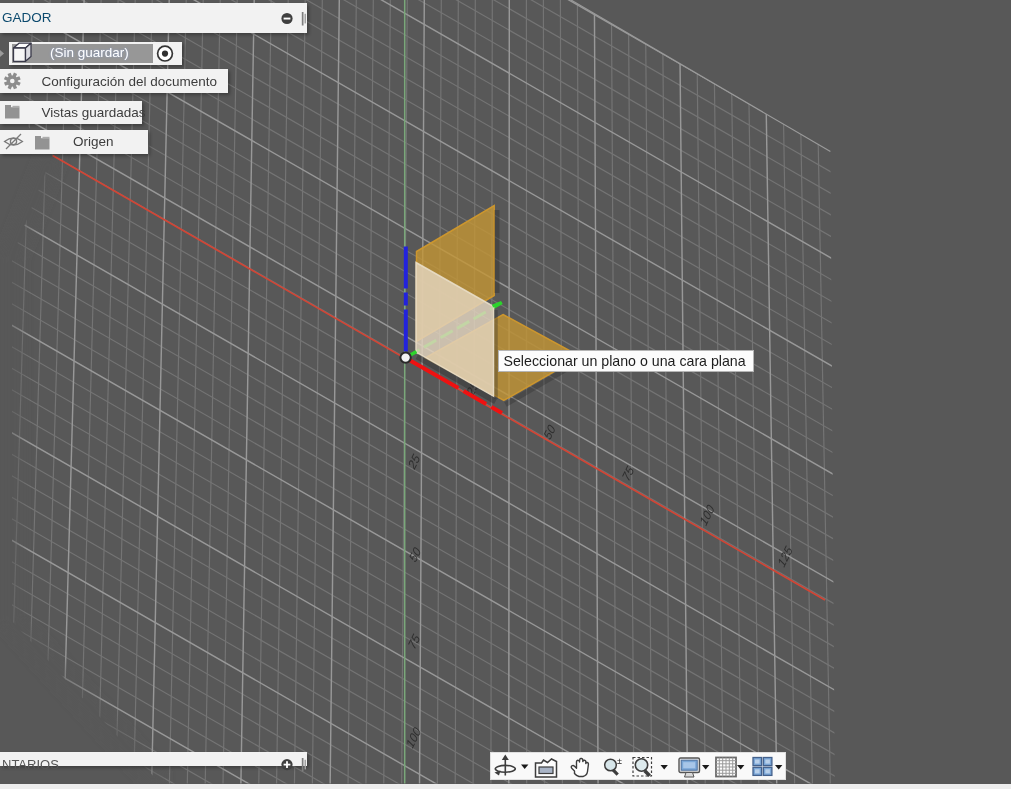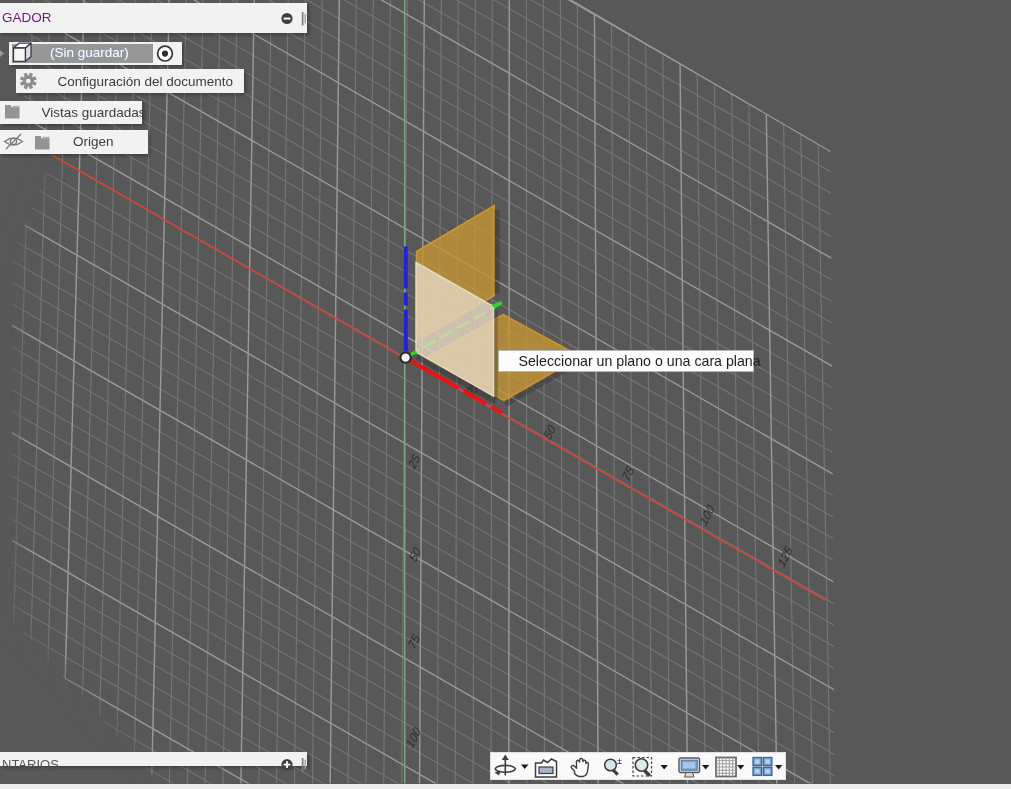--- a/index.html
+++ b/index.html
@@ -1,16 +1,16 @@
 <!DOCTYPE html>
 <html><head><meta charset="utf-8"><style>
 *{margin:0;padding:0;box-sizing:border-box}
 html,body{width:1011px;height:789px;overflow:hidden;background:#585858;font-family:"Liberation Sans",sans-serif}
 .panel{position:absolute;background:#f2f2f2;box-shadow:2px 2px 3px rgba(0,0,0,0.28)}
-.bartext{color:#701a75;font-size:13.5px}
+.bartext{color:#0c4a6e;font-size:13.5px}
 .rowtext{color:#3d3d3d;font-size:13.5px;white-space:nowrap}
 </style></head><body>
 <svg width="1011" height="789" viewBox="0 0 1011 789" style="position:absolute;left:0;top:0">
 <defs>
 <clipPath id="gc">
         <polygon points="20,0 571,0 830.4,151.6 834.8,783.5 160,783.5 109,727 12,621 12,257 52.5,155 27,125 20,60"></polygon>
       </clipPath>
 <filter id="bl" x="-30%" y="-30%" width="160%" height="160%">
         <feGaussianBlur stdDeviation="6"></feGaussianBlur>
       </filter>
@@ -67,21 +67,21 @@
         <polygon points="16.5,6 22,1.2 22,14.5 16.5,19.3" fill="#dcdce2"></polygon>
       </g>
 <circle cx="156" cy="11.6" r="7.4" fill="#fff" stroke="#353535" stroke-width="1.7"></circle>
       <circle cx="156" cy="11.6" r="3.1" fill="#2f2f2f"></circle>
 </svg>
 <div style="position:absolute;left:41px;top:3px;font-size:13.5px;font-weight:normal;color:#fff;text-shadow:0 0 2px rgba(130,170,255,0.55)">(Sin guardar)</div>
 </div>
 <svg width="6" height="8" style="position:absolute;left:0;top:50px">
     <polygon points="0,0 4,3.5 0,7" fill="#9a9a9a"></polygon>
   </svg>
-<div class="panel" style="left:16px;top:69px;width:228px;height:24px">
+<div class="panel" style="left:0;top:69px;width:228px;height:24px">
 <svg width="36" height="24" style="position:absolute;left:0;top:0">
       <g fill="#8d8d8d">
 <circle cx="12.3" cy="12" r="5.6"></circle>
 <line x1="16.6" y1="13.7" x2="20.0" y2="15.2" stroke="#8d8d8d" stroke-width="3.4"></line>
 <line x1="14.1" y1="16.2" x2="15.5" y2="19.7" stroke="#8d8d8d" stroke-width="3.4"></line>
 <line x1="10.6" y1="16.3" x2="9.1" y2="19.7" stroke="#8d8d8d" stroke-width="3.4"></line>
 <line x1="8.1" y1="13.8" x2="4.6" y2="15.2" stroke="#8d8d8d" stroke-width="3.4"></line>
 <line x1="8.0" y1="10.3" x2="4.6" y2="8.8" stroke="#8d8d8d" stroke-width="3.4"></line>
 <line x1="10.5" y1="7.8" x2="9.1" y2="4.3" stroke="#8d8d8d" stroke-width="3.4"></line>
 <line x1="14.0" y1="7.7" x2="15.5" y2="4.3" stroke="#8d8d8d" stroke-width="3.4"></line>
@@ -111,21 +111,21 @@
 <g transform="translate(35,6)">
         <g>
           <rect x="0" y="2.2" width="14.5" height="11.3" fill="#939393"></rect>
           <rect x="0" y="0" width="6" height="3.4" fill="#939393"></rect>
           <rect x="7.5" y="0.8" width="7" height="1.6" fill="#adadad"></rect>
         </g>
       </g>
 </svg>
 <div class="rowtext" style="position:absolute;left:73px;top:4px">Origen</div>
 </div>
-<div style="position:absolute;left:497.5px;top:349.5px;width:256px;height:22.5px;background:#fcfcfc;border:1px solid #b5b5b5;font-size:14.2px;color:#1d1d1d;line-height:20.5px;padding-left:20px;white-space:nowrap">Seleccionar un plano o una cara plana</div>
+<div style="position:absolute;left:497.5px;top:349.5px;width:256px;height:22.5px;background:#fcfcfc;border:1px solid #b5b5b5;font-size:14.2px;color:#1d1d1d;line-height:20.5px;padding-left:5px;white-space:nowrap">Seleccionar un plano o una cara plana</div>
 <div class="panel" style="left:0;top:752px;width:307px;height:14px">
 <div style="position:absolute;left:2px;top:5px;color:#555;font-size:13px">NTARIOS</div>
 <svg width="307" height="25.3" style="position:absolute;left:0;top:0">
 <circle cx="287" cy="12.6" r="5.6" fill="#3f3f3f"></circle>
       <rect x="283.6" y="11.7" width="6.8" height="1.8" fill="#fff"></rect>
       <rect x="286.1" y="9.2" width="1.8" height="6.8" fill="#fff"></rect>
 <rect x="301.8" y="6" width="1.7" height="13.5" fill="#7e7e7e"></rect>
       <rect x="304.5" y="7.8" width="1.5" height="9.6" fill="#a2a2a2"></rect>
 </svg>
   </div>

